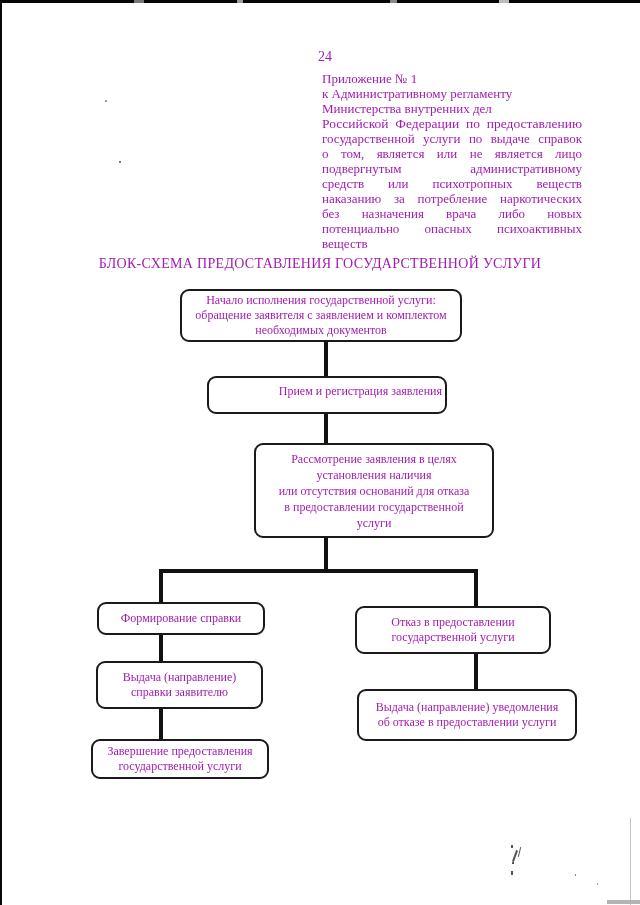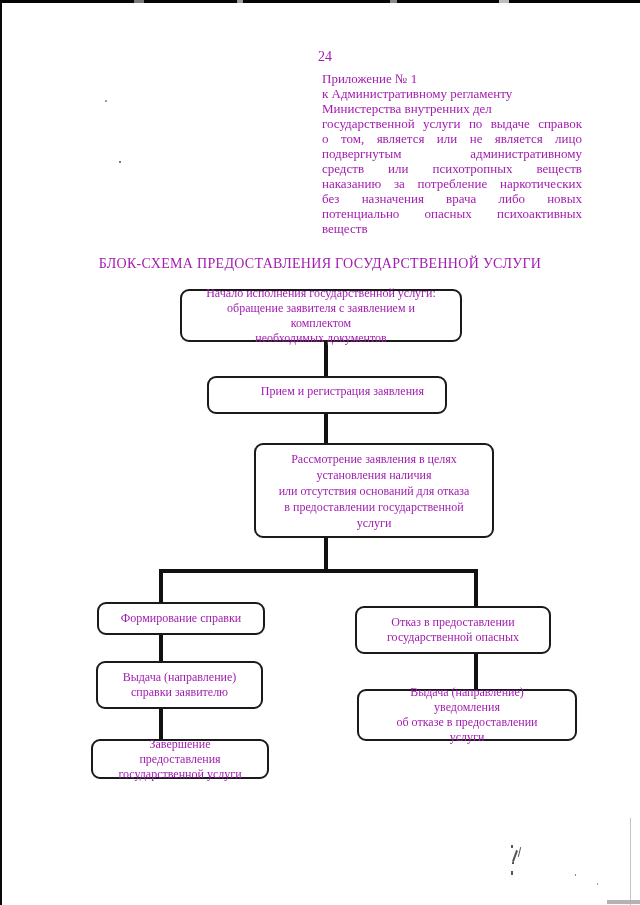--- a/index.html
+++ b/index.html
@@ -56,21 +56,21 @@
     position:absolute;left:10px;top:256px;width:620px;
     text-align:center;font-size:14px;letter-spacing:0.3px;
   }
 
   
   .flow-node{
     position:absolute;box-sizing:border-box;
     border:2px solid #1a1a1a;border-radius:9px;background:#fff;
     display:flex;align-items:center;justify-content:center;
     text-align:center;font-size:12px;line-height:15px;
-    padding:2px 21px;
+    padding:2px 3px;
   }
   .flow-node .txt{white-space:pre-line;}
   .n-start{left:180px;top:289px;width:282px;height:53px;}
   .n-reception{left:207px;top:376px;width:240px;height:38px;align-items:flex-start;padding-top:6px;justify-content:flex-end;}
   .n-review{left:207px;top:443px;width:240px;height:95px;line-height:16px;margin-left:47px;}
   .n-form{left:97px;top:602px;width:168px;height:33px;}
   .n-issue{left:96px;top:661px;width:167px;height:48px;align-items:center;}
   .n-complete{left:91px;top:739px;width:178px;height:40px;}
   .n-refuse{left:355px;top:606px;width:196px;height:48px;}
   .n-notice{left:357px;top:689px;width:220px;height:52px;}
@@ -104,20 +104,21 @@
   <div class="speck sp-g"></div>
   <div class="speck sp-h"></div>
   <div class="speck sp-i"></div>
 
   <div class="page-number">24</div>
 
   <div class="header-block">
     <div class="hl">Приложение № 1</div>
     <div class="hl">к Административному регламенту</div>
     <div class="hl">Министерства внутренних дел</div>
+    <div class="jl big">Российской Федерации по предоставлению</div>
     <div class="jl">государственной услуги по выдаче справок</div>
     <div class="jl">о том, является или не является лицо</div>
     <div class="jl">подвергнутым административному</div>
     <div class="jl">средств или психотропных веществ</div>
     <div class="jl">наказанию за потребление наркотических</div>
     <div class="jl">без назначения врача либо новых</div>
     <div class="jl">потенциально опасных психоактивных</div>
     <div class="hl">веществ</div>
   </div>
 
@@ -162,21 +163,21 @@
 справки заявителю</span>
     </div>
 
     <div class="flow-node n-complete">
       <span class="txt">Завершение предоставления
 государственной услуги</span>
     </div>
 
     <div class="flow-node n-refuse">
       <span class="txt">Отказ в предоставлении
-государственной опасных</span>
+государственной услуги</span>
     </div>
 
     <div class="flow-node n-notice">
       <span class="txt">Выдача (направление) уведомления
 об отказе в предоставлении услуги</span>
     </div>
 
   </div>
 </div>
 

